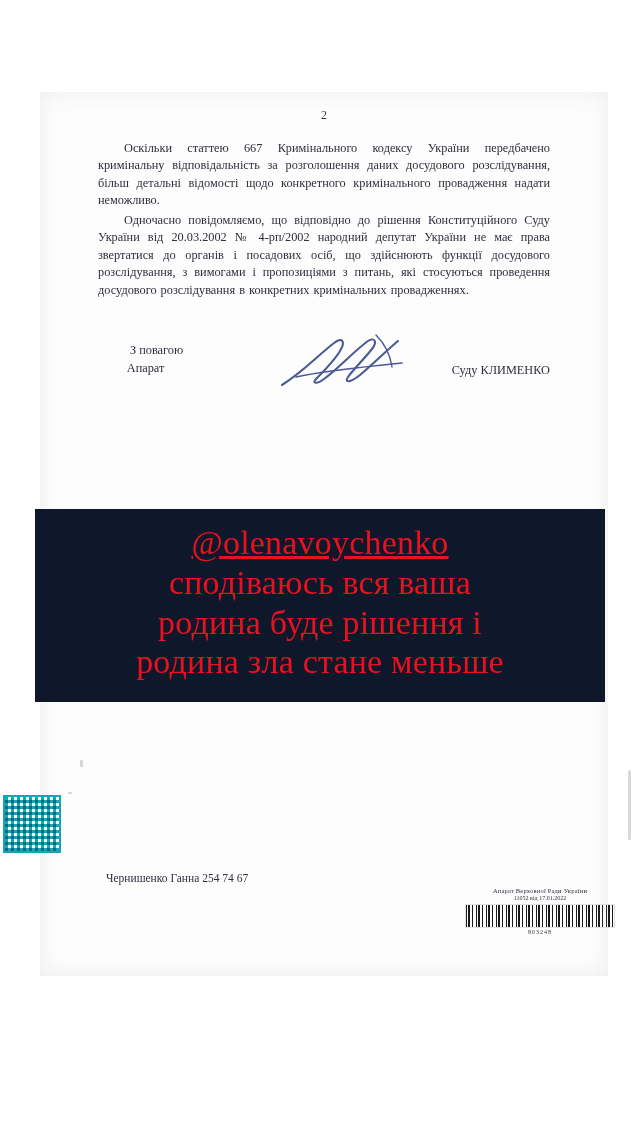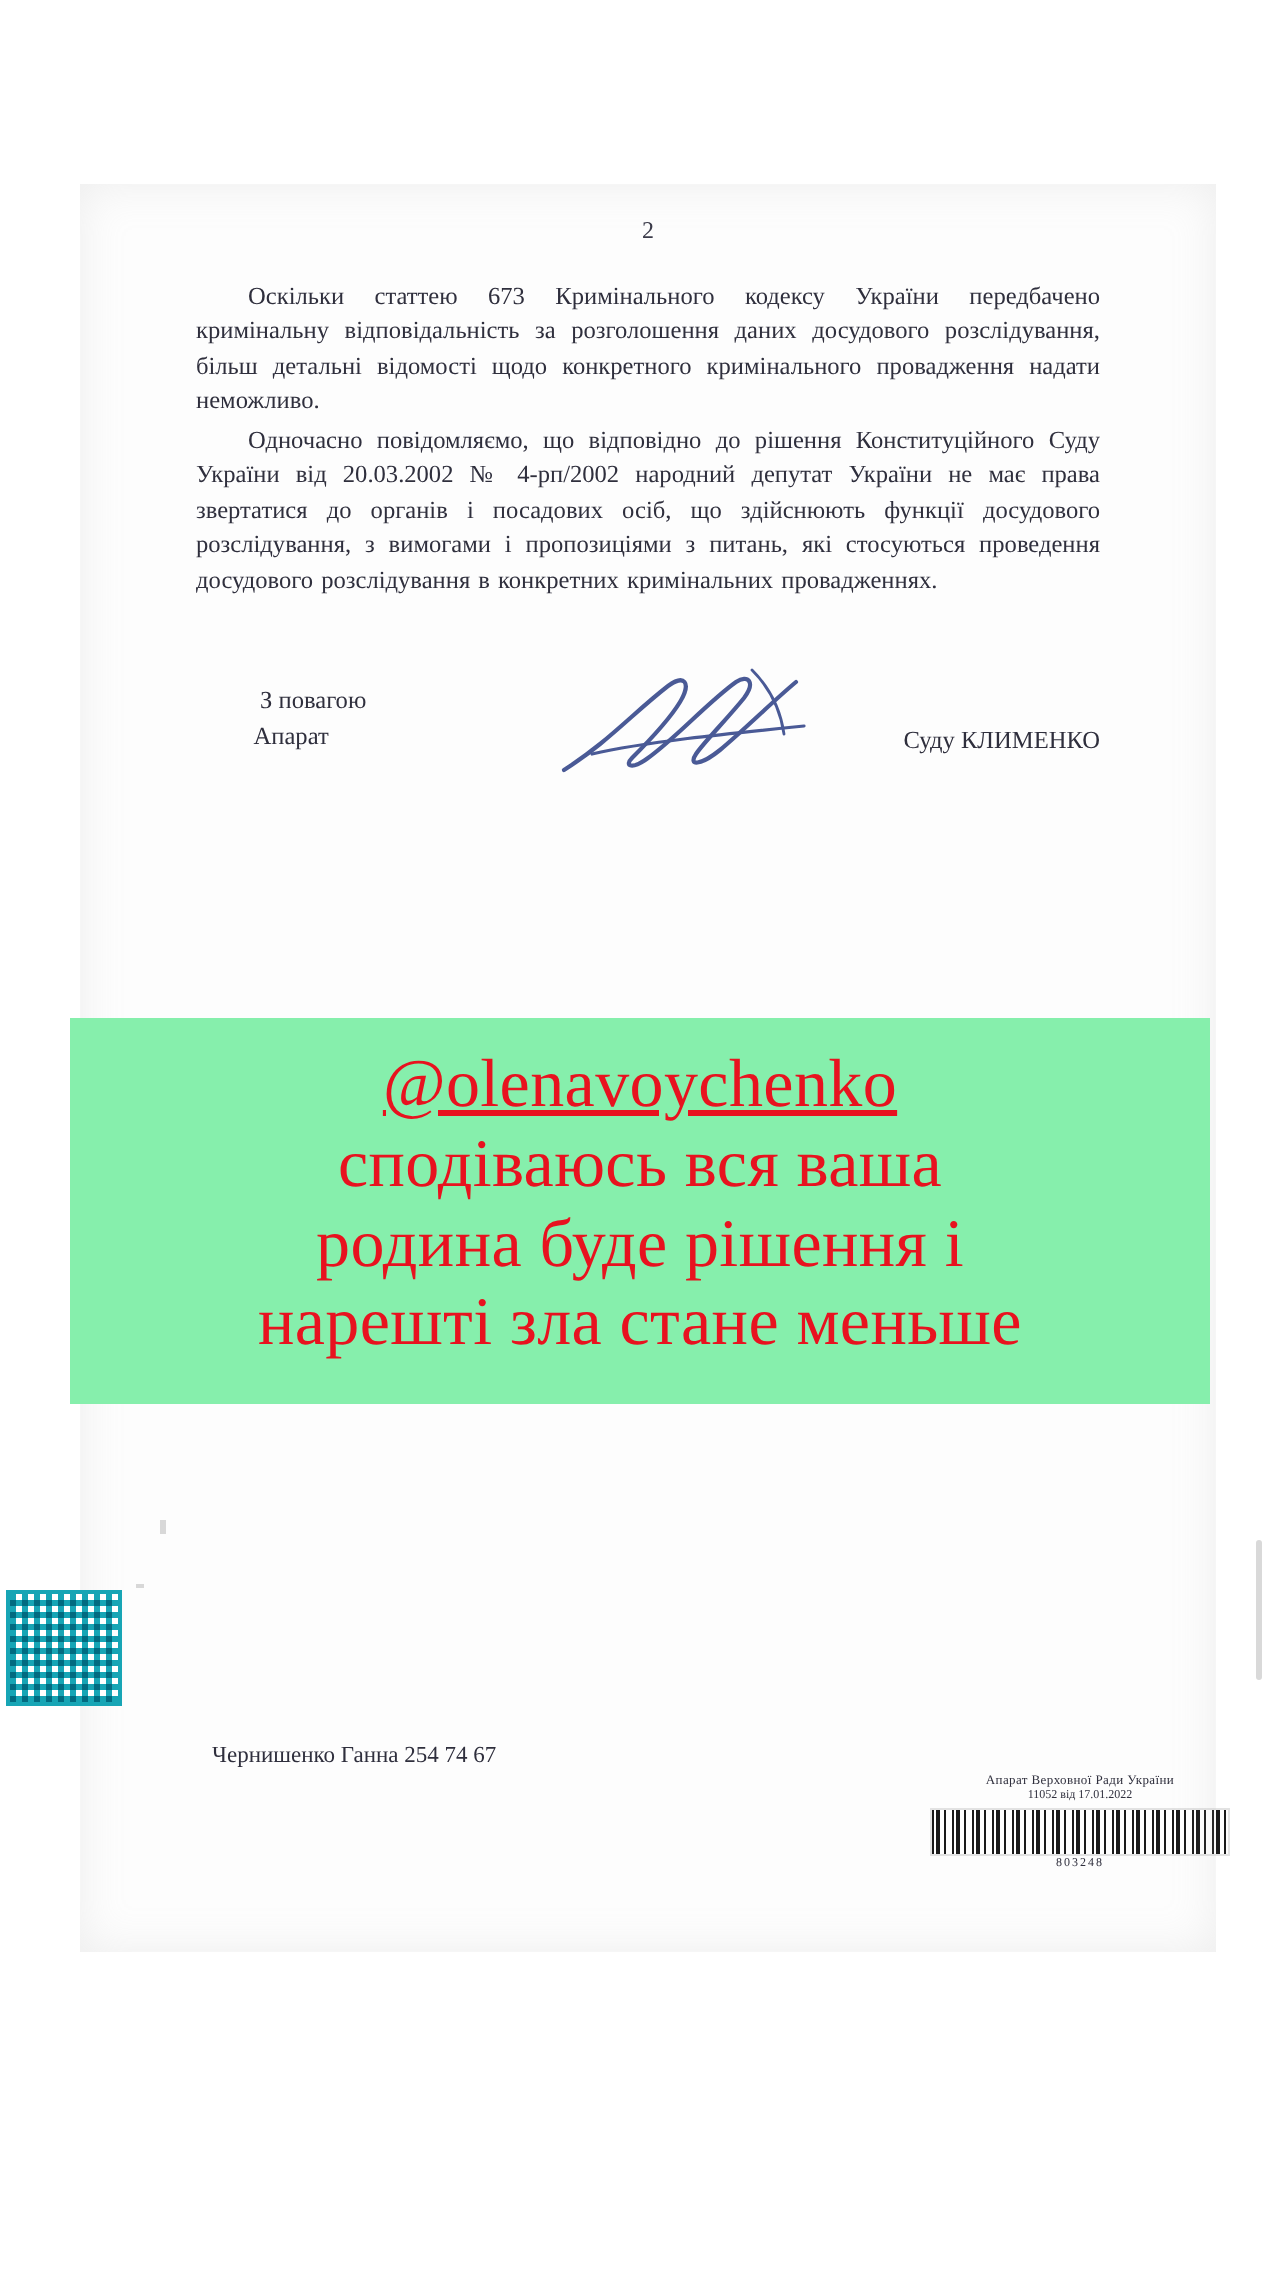--- a/index.html
+++ b/index.html
@@ -90,21 +90,21 @@
     height: 70px;
     color: #4a5a96;
   }
 
   
   .overlay {
     position: absolute;
     left: 35px;
     top: 509px;
     width: 570px;
-    background: #86efac;
+    background: #0f172a;
     padding: 14px 8px 20px 8px;
     box-sizing: border-box;
     text-align: center;
   }
   .overlay-text {
     color: #e8121f;
     font-family: "Liberation Serif", serif;
     font-size: 34px;
     line-height: 1.17;
     letter-spacing: 0.2px;
@@ -186,21 +186,21 @@
   }
 </style>
 </head>
 <body>
 
 <div class="page-sheet">
 
   <div class="page-number">2</div>
 
   <div class="doc-body">
-    <p>Оскільки статтею 673 Кримінального кодексу України передбачено кримінальну відповідальність за розголошення даних досудового розслідування, більш детальні відомості щодо конкретного кримінального провадження надати неможливо.</p>
+    <p>Оскільки статтею 667 Кримінального кодексу України передбачено кримінальну відповідальність за розголошення даних досудового розслідування, більш детальні відомості щодо конкретного кримінального провадження надати неможливо.</p>
     <p>Одночасно повідомляємо, що відповідно до рішення Конституційного Суду України від 20.03.2002 № 4-рп/2002 народний депутат України не має права звертатися до органів і посадових осіб, що здійснюють функції досудового розслідування, з вимогами і пропозиціями з питань, які стосуються проведення досудового розслідування в конкретних кримінальних провадженнях.</p>
   </div>
 
   <div class="signature-block">
     <div class="sig-left">
       <div style="padding-left:22px;">З повагою</div>
       <div>Апарат</div>
     </div>
     <div class="sig-scribble">
       <svg viewBox="0 0 140 70" width="140" height="70" aria-hidden="true">
@@ -225,17 +225,17 @@
   <div class="speck" style="left:40px; top:668px; width:3px; height:7px;"></div>
 </div>
 
 <div class="qr"></div>
 
 <div class="overlay">
   <div class="overlay-text">
     <span class="overlay-handle">@olenavoychenko</span><br>
     <span>сподіваюсь вся ваша</span><br>
     <span>родина буде рішення і</span><br>
-    <span>нарешті зла стане меньше</span><br>
+    <span>родина зла стане меньше</span><br>
   </div>
 </div>
 
 <div class="scroll-hint"></div>
 
 </body></html>

